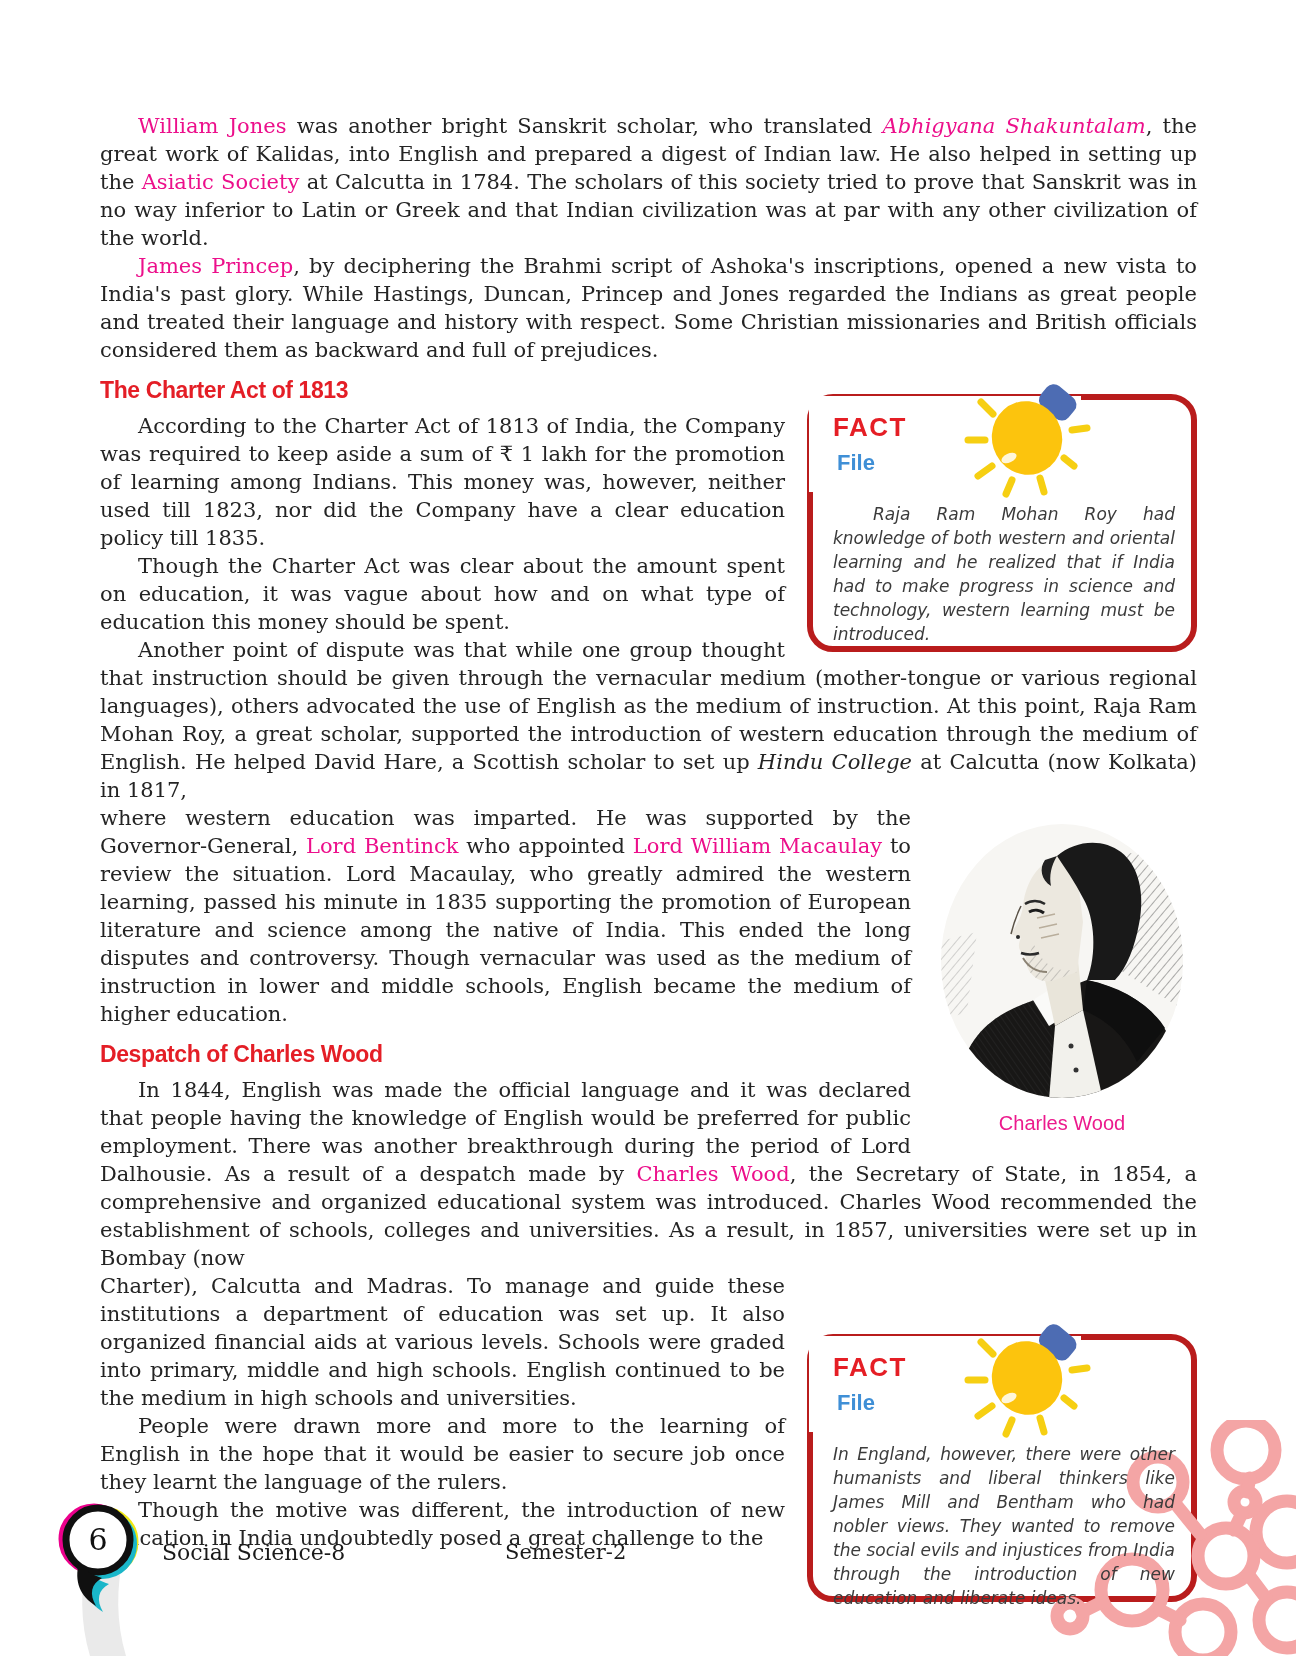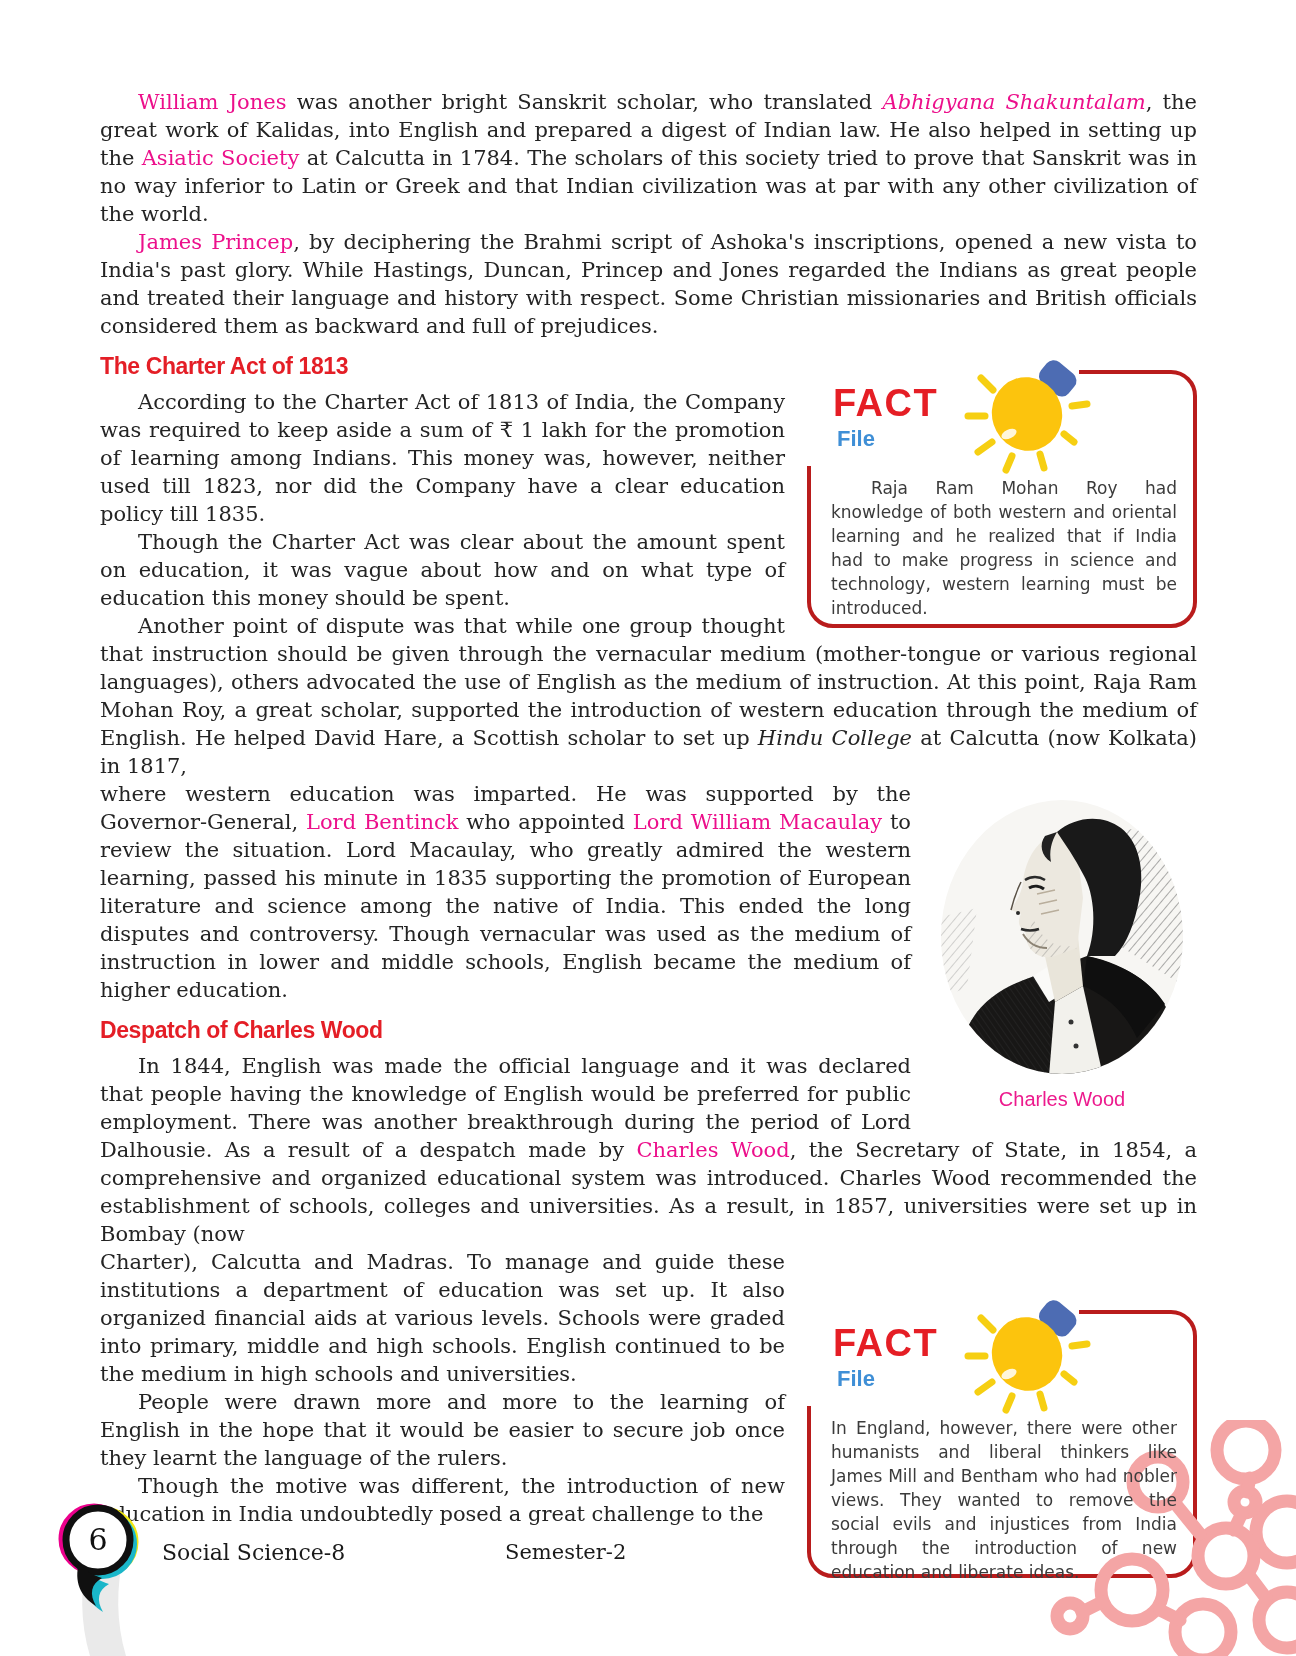--- a/index.html
+++ b/index.html
@@ -1,40 +1,40 @@
 <!DOCTYPE html>
 <html><head>
 <meta charset="utf-8">
 <style>
   html,body{margin:0;padding:0;background:#ffffff;}
   .page{position:relative;width:1296px;height:1656px;background:#fff;overflow:hidden;
         font-family:"DejaVu Serif",serif;}
-  .column{position:absolute;left:100px;top:0;width:1097px;padding-top:88px;}
+  .column{position:absolute;left:100px;top:0;width:1097px;padding-top:112px;}
   p.body{margin:0;font-size:21px;line-height:28px;text-align:justify;color:#242424;}
   p.ind{text-indent:38px;}
   .pink{color:#ec0f8b;}
   .pink-i{color:#ec0f8b;font-style:italic;}
   .it{font-style:italic;}
   h2.heading{margin:10px 0 6px;font-family:"Liberation Sans",sans-serif;font-weight:700;
              font-size:23px;line-height:32px;color:#e41e26;letter-spacing:-0.4px;}
 
   
   .fact-box{float:right;position:relative;width:390px;margin-left:22px;}
   .fb1{margin-top:-88px;margin-bottom:6px;}
   .fb2{margin-top:-8px;margin-bottom:8px;}
-  .fb-border{margin-top:70px;position:relative;border:4px solid #b91c1c;border-radius:26px;
-             box-sizing:border-box;padding:102px 16px 10px 20px;background:transparent;}
+  .fb-border{margin-top:70px;position:relative;border:6px solid #b91c1c;border-radius:26px;
+             box-sizing:border-box;padding:102px 16px 10px 20px;background:transparent;font-style:italic;}
   .fb1 .fb-border{height:258px;}
   .fb2 .fb-border{height:268px;}
   .fb-mask{position:absolute;top:-4px;left:-4px;width:272px;height:96px;background:#fff;z-index:1;}
   .fb-text{position:relative;z-index:2;margin:0;font-family:"DejaVu Sans",sans-serif;
            font-size:17px;line-height:24px;text-align:justify;color:#3b3b3b;}
   .ind2{text-indent:40px;}
   .fact-word{position:absolute;top:84px;left:26px;z-index:3;
-             font-family:"Liberation Sans",sans-serif;font-weight:900;font-size:38px;line-height:38px;
+             font-family:"Liberation Sans",sans-serif;font-weight:900;font-size:26px;line-height:38px;
              color:#e51e25;letter-spacing:1.5px;}
   .file-word{position:absolute;top:124px;left:30px;z-index:3;
              font-family:"Liberation Sans",sans-serif;font-weight:800;font-size:22px;line-height:30px;
              color:#3f8fd6;}
   .bulb{position:absolute;top:50px;left:150px;z-index:2;}
 
   
   .portrait{float:right;width:270px;margin:18px 0 4px 16px;text-align:center;}
   .portrait figcaption{margin-top:8px;font-family:"Liberation Sans",sans-serif;font-size:20px;
                        color:#ec1a8d;}

